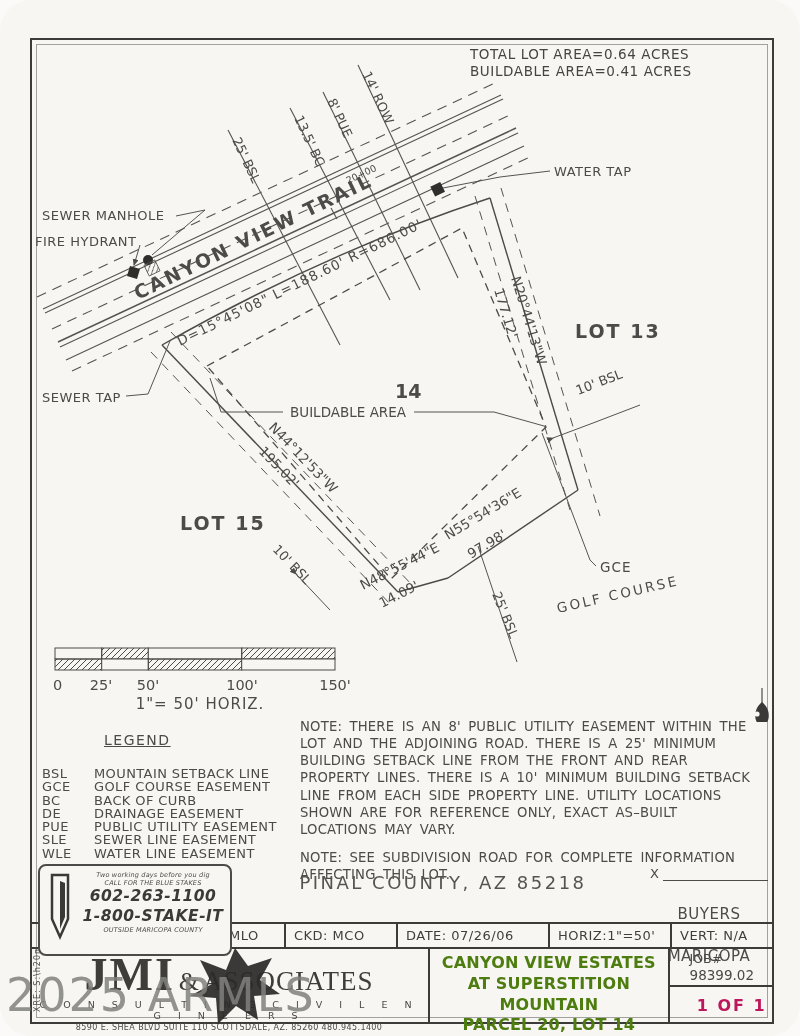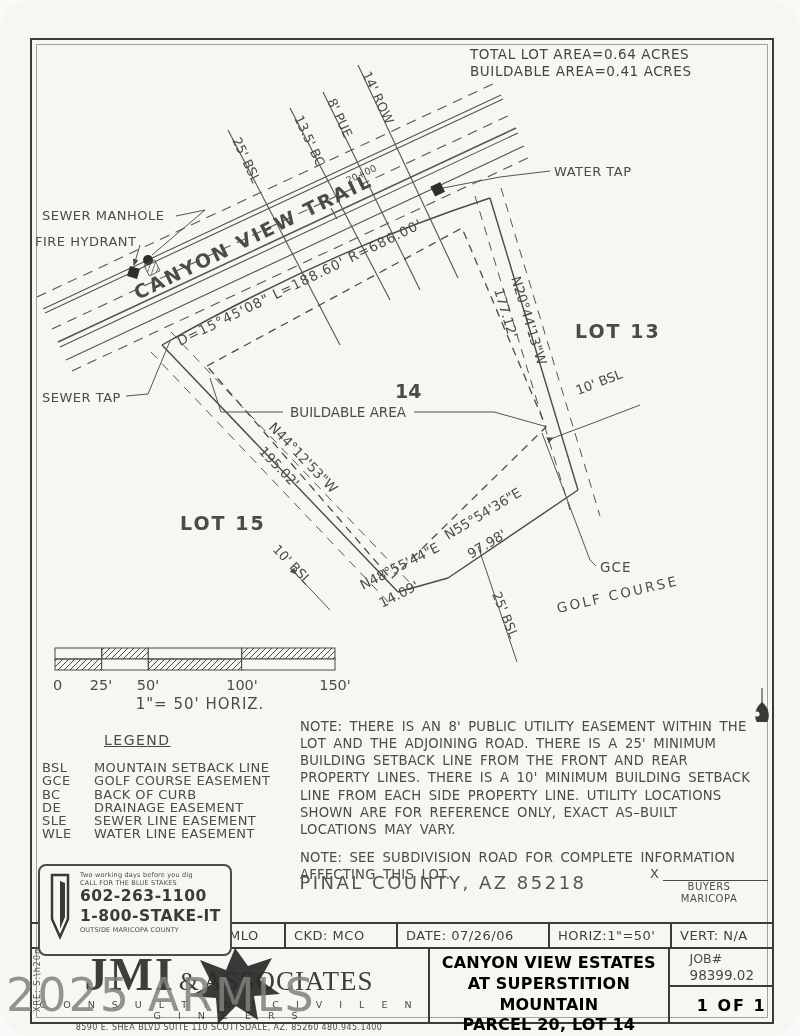--- a/index.html
+++ b/index.html
@@ -12,33 +12,33 @@
   .frame-outer { position:absolute; left:30px; top:38px; width:744px; height:986px;
     border:2.5px solid #3c3b39; }
   .frame-inner { position:absolute; left:36px; top:44px; width:732px; height:974px;
     border:1px solid #57565288; }
   .area-note { position:absolute; left:470px; top:46px; width:296px; text-align:left;
     font-size:13.5px; letter-spacing:.6px; line-height:1.25; color:#454441; font-weight:500; }
   svg.plan { position:absolute; left:30px; top:38px; }
   svg text { font-family:"DejaVu Sans", sans-serif; fill:#4c4b49; }
   .legend { position:absolute; left:42px; top:732px; width:252px; color:#4c4b49; }
   .legend .lg-title { font-size:14px; letter-spacing:1.5px; text-decoration:underline;
-    margin-left:62px; margin-bottom:13px; font-weight:500; }
+    margin-left:62px; margin-bottom:19px; font-weight:500; }
   .legend .row { display:flex; font-size:13px; line-height:1.02; letter-spacing:.4px; }
   .legend .abbr { width:52px; flex:none; }
   .notes { position:absolute; left:300px; top:718px; width:460px; font-size:13.2px;
     line-height:1.3; letter-spacing:.2px; word-spacing:3px; color:#4c4b49; }
   .notes p + p { margin-top:11px; }
   .address { position:absolute; left:238px; top:872px; width:410px; text-align:center; }
   .address .l1 { font-size:19px; font-weight:bold; letter-spacing:1.5px; color:#39383595; color:#3b3a38; }
   .address .l2 { font-size:18px; letter-spacing:2.5px; color:#555450; }
   .buyers { position:absolute; left:650px; top:866px; width:118px; text-align:center; }
   .buyers .xline { display:flex; align-items:flex-end; font-size:13px; }
   .buyers .xline .rule { flex:1; border-bottom:1.5px solid #4c4b49; margin-left:4px; height:14px; }
-  .buyers .b1,.buyers .b2 { font-size:10px; letter-spacing:.5px; line-height:1.2; }
+  .buyers .b1,.buyers .b2 { font-size:15px; letter-spacing:.5px; line-height:1.2;margin-top:24px; }
   .strip { position:absolute; left:30px; top:922px; width:744px; height:27px;
     border-top:2px solid #3c3b39; border-bottom:2px solid #3c3b39; display:flex; }
   .strip .cell { border-left:2px solid #3c3b39; padding:4px 6px 0 8px; font-size:13px;
     letter-spacing:.5px; white-space:nowrap; overflow:hidden; color:#3f3e3b; }
   .strip .cell:first-child { border-left:none; }
   .strip .c0 { width:150px; border-left:none; }
   .strip .c1 { width:104px; }
   .strip .c2 { width:112px; }
   .strip .c3 { width:152px; }
   .strip .c4 { width:122px; }
@@ -46,31 +46,31 @@
   .bottom { position:absolute; left:30px; top:949px; width:744px; height:75px; display:flex; }
   .firm { width:404px; position:relative; text-align:center; padding-top:1px; z-index:10; }
   .firm .nameline { font-family:"Liberation Serif", serif; color:#3e3d3a; line-height:1; margin-top:2px;}
   .firm .jmi { font-size:46px; font-weight:bold; letter-spacing:2px; }
   .firm .amp { font-size:26px; }
   .firm .assoc { font-size:27px; letter-spacing:1px; }
   .firm .tagline { font-size:9.5px; letter-spacing:7px; color:#4a4946; margin-top:1px; }
   .firm .faddr { font-size:8px; letter-spacing:.4px; color:#4a4946; margin-top:2px; }
   .project { width:245px; border-left:2.5px solid #3c3b39; border-right:2.5px solid #3c3b39;
     text-align:center; padding-top:4px; }
-  .project div { font-size:16px; font-weight:bold; letter-spacing:.2px; line-height:1.3; color:#000000; }
+  .project div { font-size:16px; font-weight:bold; letter-spacing:.2px; line-height:1.3; color:#4d7c0f; }
   .jobcell { flex:1; display:flex; flex-direction:column; }
   .jobcell .jobtop { height:38px; border-bottom:2px solid #3c3b39; padding:2px 20px; font-size:12.5px;
     color:#4a4946; }
   .jobcell .jobnum { text-align:right; font-size:13.5px; margin-top:1px; }
   .jobcell .sheetno { flex:1; display:flex; align-items:center; justify-content:center;
-    font-size:16px; font-weight:bold; letter-spacing:2px; color:#000000;margin-left:20px; }
+    font-size:16px; font-weight:bold; letter-spacing:2px; color:#be185d;margin-left:20px; }
   .bluestakes { position:absolute; left:38px; top:864px; width:194px; height:92px; z-index:20;
     background:#f7f6f2; border:2px solid #4c4b49; border-radius:8px; display:flex; padding:5px 4px 4px 6px; }
   .bs-icon { width:30px; flex:none; position:relative; }
-  .bs-text { flex:1; text-align:left; padding-left:4px; }
+  .bs-text { flex:1; text-align:center; padding-left:4px;font-style:italic; }
   .bs-tiny { font-size:6.5px; letter-spacing:.2px; line-height:1.25; color:#4a4946; }
   .bs-big { font-size:15.5px; font-weight:bold; letter-spacing:.5px; line-height:1.25; color:#3b3a37; }
   .watermark { position:absolute; left:6px; top:968px; font-size:46px; letter-spacing:2px;
     color:#80807d; z-index:50; opacity:.85; }
   .edge-text { position:absolute; left:33px; top:1012px; font-size:8px; color:#4c4b49;
     transform:rotate(-90deg); transform-origin:left top; letter-spacing:1px; z-index:30; }
   .blob { position:absolute; left:180px; top:946px; z-index:40; opacity:.93; }
 </style>
 </head>
 <body>
@@ -231,20 +231,24 @@
       </div>
     <div class="row">
         <span class="abbr">BC</span>
         <span>BACK OF CURB</span>
       </div>
     <div class="row">
         <span class="abbr">DE</span>
         <span>DRAINAGE EASEMENT</span>
       </div>
     <div class="row">
+        <span class="abbr">PUE</span>
+        <span>PUBLIC UTILITY EASEMENT</span>
+      </div>
+    <div class="row">
         <span class="abbr">SLE</span>
         <span>SEWER LINE EASEMENT</span>
       </div>
     <div class="row">
         <span class="abbr">WLE</span>
         <span>WATER LINE EASEMENT</span>
       </div>
   </div>
 
   <div class="notes">

